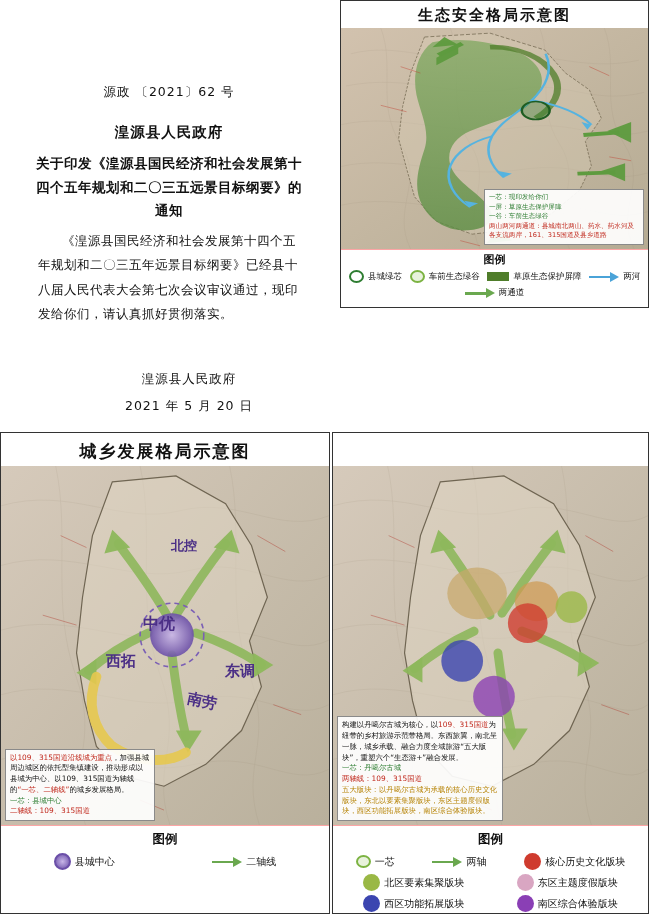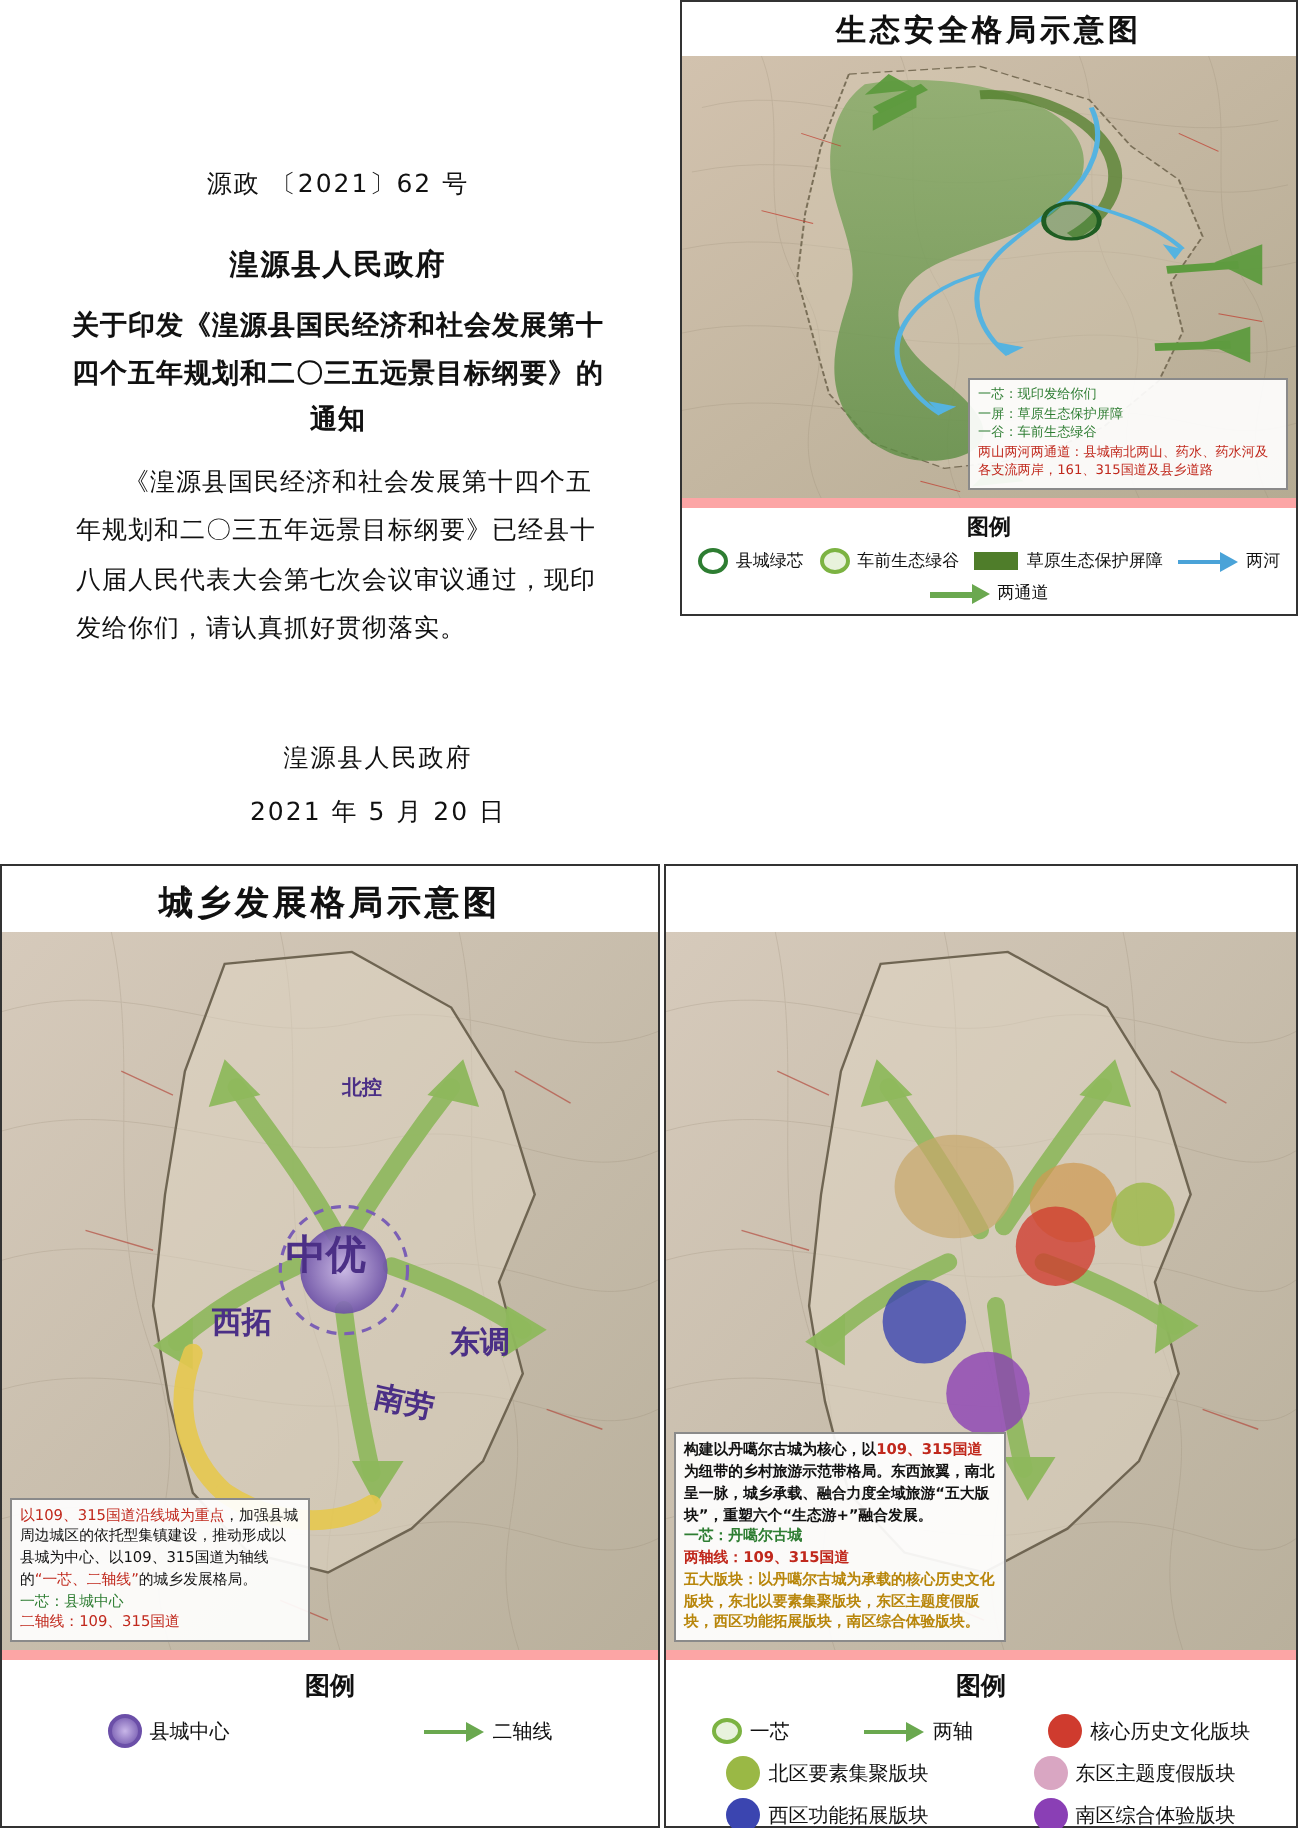--- a/index.html
+++ b/index.html
@@ -74,21 +74,21 @@
   }
   #p-eco  .map-area { top: 27px; bottom: 58px; background: linear-gradient(160deg,#cdb8a4 0%,#c2b39d 40%,#b9ae96 100%); }
   #p-urb  .map-area { top: 33px; bottom: 88px; background: linear-gradient(160deg,#cfc2b2 0%,#c6bba9 45%,#bdb5a2 100%); }
   #p-tour .map-area { top: 33px; bottom: 88px; background: linear-gradient(160deg,#cfc2b2 0%,#c6bba9 45%,#bdb5a2 100%); }
 
   .map-svg { position: absolute; left: 0; top: 0; width: 100%; height: 100%; }
 
   
   .legend {
     position: absolute; left: 0; right: 0; bottom: 0;
-    border-top: 5px solid #fca5a5; background: #fff;
+    border-top: 1px solid #fca5a5; background: #fff;
   }
   #p-eco .legend  { height: 58px; }
   #p-urb .legend  { height: 88px; }
   #p-tour .legend { height: 88px; }
   .legend-title {
     text-align: center; font-size: 11px; font-weight: bold;
     font-family: "DejaVu Sans", sans-serif; padding: 2px 0 1px;
   }
   #p-urb .legend-title, #p-tour .legend-title { font-size: 12.5px; padding: 5px 0 3px; }
   .legend-items {
@@ -119,21 +119,21 @@
   .sw-dot { width: 17px; height: 17px; border-radius: 50%; }
 
   
   .note {
     position: absolute; background: rgba(255,255,255,0.92);
     border: 1px solid #8a8a8a; font-size: 6.6px; line-height: 1.45;
     font-family: "DejaVu Sans", sans-serif; padding: 3px 4px; color: #111;
   }
   #note-eco { right: 4px; bottom: 4px; width: 160px; }
   #note-urb { left: 4px; bottom: 4px; width: 150px; font-size: 7.4px; }
-  #note-tour{ left: 4px; bottom: 4px; width: 166px; font-size: 7.4px; font-weight: bold; }
+  #note-tour{ left: 4px; bottom: 4px; width: 166px; font-size: 7.4px; }
   .note .red { color: #c0281c; }
   .note .grn { color: #2e7d32; }
   .note .hl  { color: #b8860b; }
 
   
   .mlabel {
     position: absolute; font-family: "DejaVu Serif", serif; font-weight: bold;
     color: #4b2f86;
   }
 </style>
@@ -306,22 +306,22 @@
         <circle cx="172" cy="170" r="22" fill="url(#core2)" opacity="0.9"></circle>
 
         <g stroke="#b03a2e" stroke-width="0.7" opacity="0.6" fill="none">
           <path d="M60,70 L86,82"></path>
             <path d="M42,150 L76,160"></path>
             <path d="M258,70 L286,86"></path>
           <path d="M274,240 L302,250"></path>
             <path d="M140,336 L164,346"></path>
         </g>
       </svg>
-      <div class="mlabel" style="left:170px; top:71px; font-size:10px;">北控</div>
-      <div class="mlabel" style="left:142px; top:148px; font-size:20px;">中优</div>
+      <div class="mlabel" style="left:170px; top:71px; font-size:13px;">北控</div>
+      <div class="mlabel" style="left:142px; top:148px; font-size:16px;">中优</div>
       <div class="mlabel" style="left:105px; top:186px; font-size:15px;">西拓</div>
       <div class="mlabel" style="left:224px; top:196px; font-size:15px;">东调</div>
       <div class="mlabel" style="left:186px; top:226px; font-size:15px; transform:rotate(12deg);">南劳</div>
 
       <div class="note" id="note-urb">
         <div><span class="red">以109、315国道沿线城为重点</span>，加强县城周边城区的依托型集镇建设，推动形成以县城为中心、以109、315国道为轴线的<span class="red">“一芯、二轴线”</span>的城乡发展格局。</div>
         <div class="grn">一芯：县城中心</div>
         <div class="red">二轴线：109、315国道</div>
       </div>
     </div>

